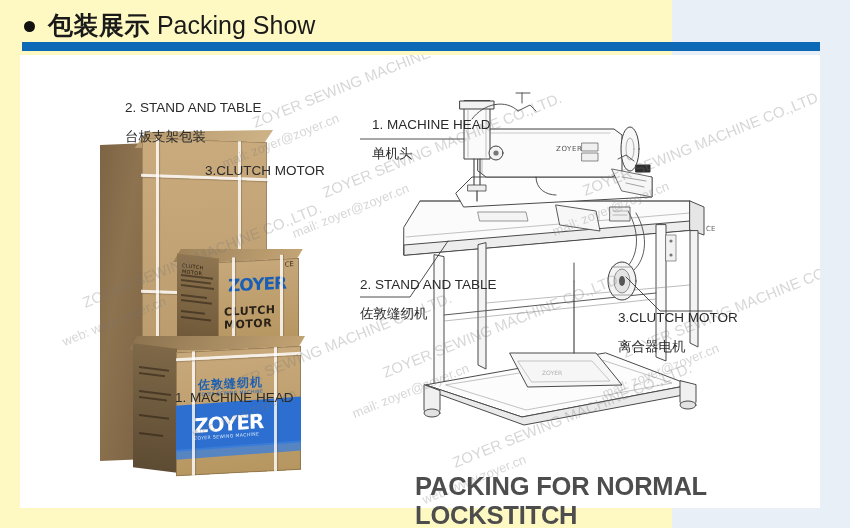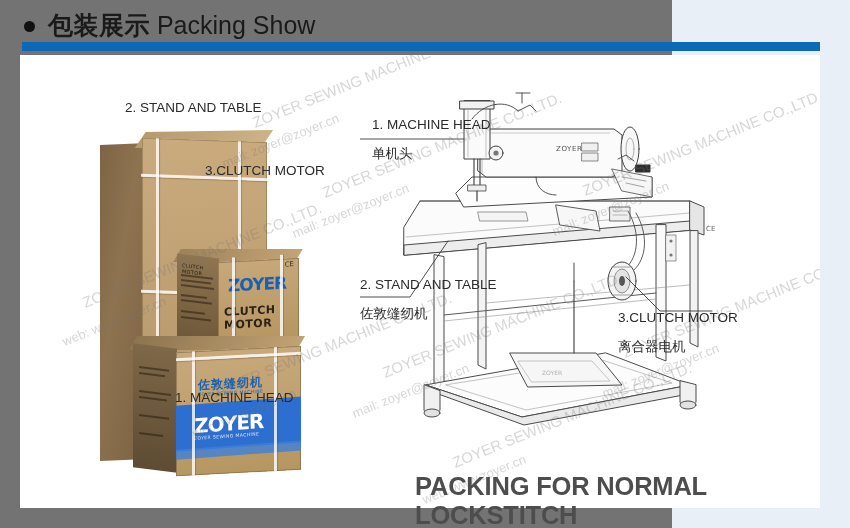--- a/index.html
+++ b/index.html
@@ -2,21 +2,21 @@
 <html><head>
 <meta charset="utf-8">
 <style>
   html, body {
     margin: 0; padding: 0;
     width: 850px; height: 528px;
     overflow: hidden;
     background: #e8eff7;
     font-family: "Liberation Sans", "DejaVu Sans", sans-serif;
   }
-  #page { position: relative; width: 672px; height: 528px; background: #737373; }
+  #page { position: relative; width: 672px; height: 528px; background: #fef9c3; }
 
   
   #header { position: absolute; left: 0; top: 0; width: 850px; height: 52px; }
   #header-bullet {
     position: absolute; left: 24px; top: 21px;
     width: 11px; height: 11px; border-radius: 50%;
     background: #111;
   }
   #header-title {
     position: absolute; left: 48px; top: 9px;
@@ -232,20 +232,21 @@
           <div style="position:absolute;left:18px;top:84px;font-size:4.5px;color:#dbe8fb;font-family:'DejaVu Sans',sans-serif;letter-spacing:.4px;transform:rotate(-1.2deg);">ZOYER SEWING MACHINE</div>
           <div class="strap-v" style="left:16px;top:-4px;height:146px;"></div>
           <div class="strap-v" style="left:98px;top:-4px;height:146px;"></div>
           <div class="strap-h" style="left:-4px;top:6px;width:136px;"></div>
         </div>
       </div>
     </div>
 
     <div class="callout" style="left:105px; top:45px;">
       <span class="en">2. STAND AND TABLE</span>
+      <span class="cn">台板支架包装</span>
     </div>
 
     <div class="callout" style="left:185px; top:108px;">
       <span class="en">3.CLUTCH MOTOR</span>
     </div>
 
     <div class="callout" style="left:155px; top:335px;">
       <span class="en">1. MACHINE HEAD</span>
     </div>
 

